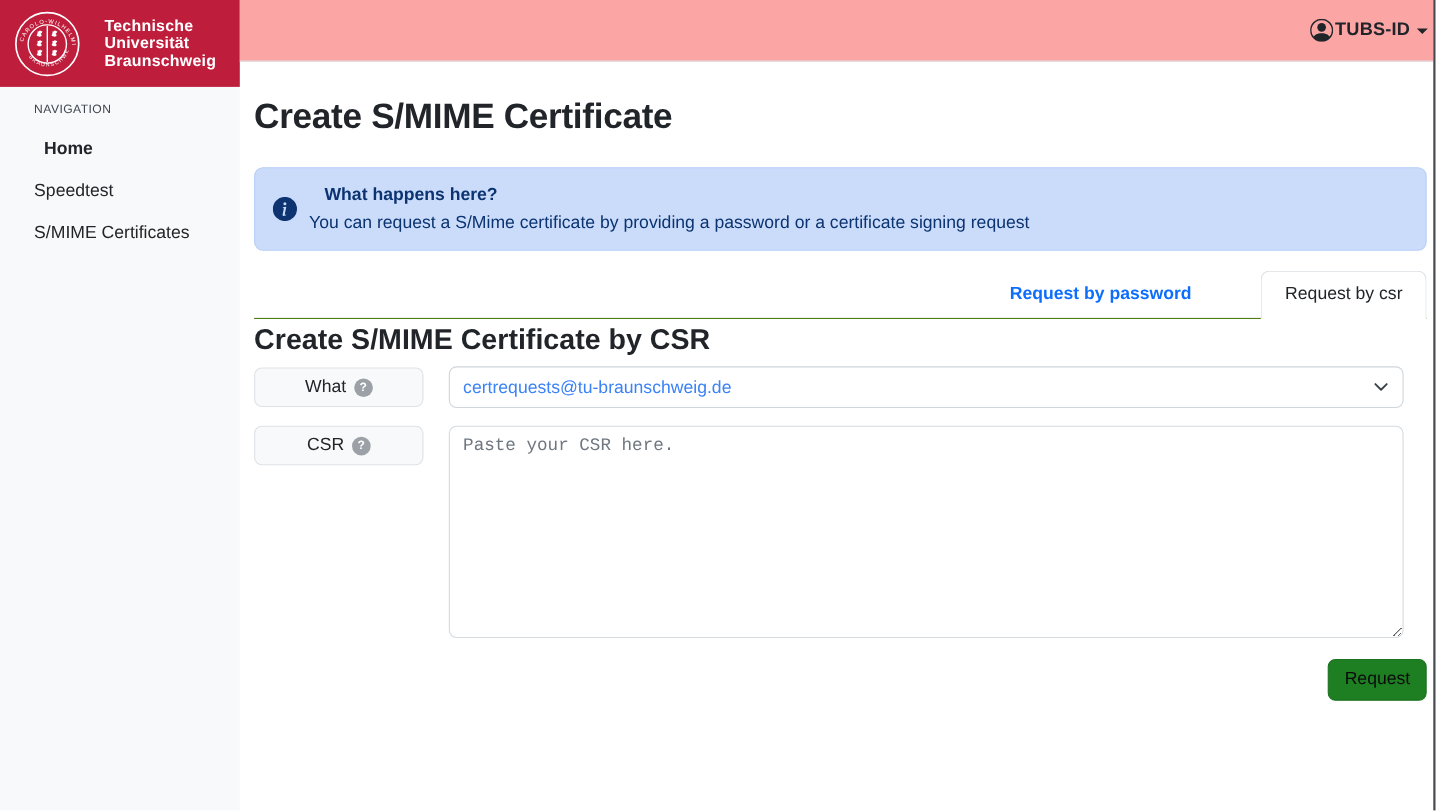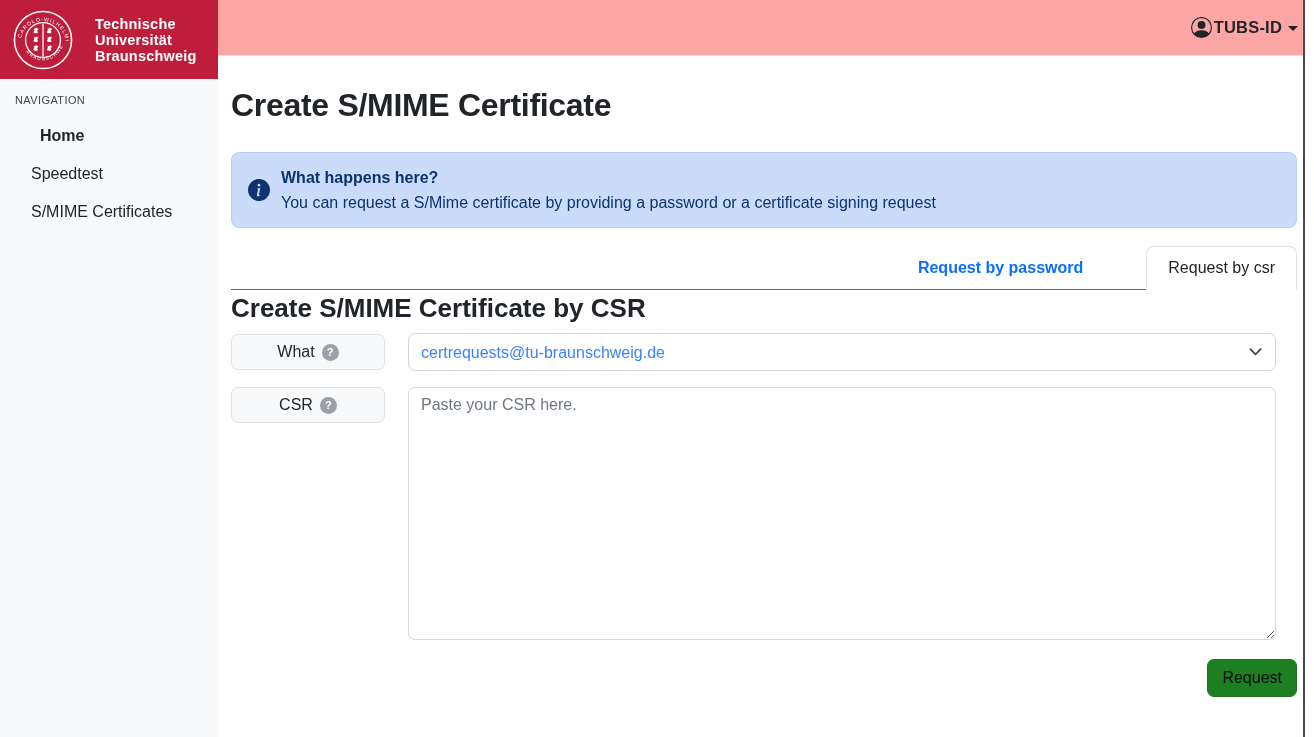--- a/index.html
+++ b/index.html
@@ -3,56 +3,56 @@
 <meta charset="utf-8">
 <style>
   html,body { margin:0; padding:0; background:#fff; }
   body { font-family:"Liberation Sans", sans-serif; color:#212529; }
   .app { position:relative; width:1314px; height:737px; overflow:hidden; background:#fff; }
 
   
   .sidebar { position:absolute; left:0; top:0; width:218px; height:737px; background:#f8f9fa; box-sizing:border-box; }
   .logo { width:218px; height:79px; background:#be1e3c; display:flex; align-items:center; box-sizing:border-box; padding-left:12px; cursor:pointer; }
   .logo-text { color:#fff; font-size:14.5px; font-weight:700; line-height:16px; letter-spacing:.2px; margin-left:21px; }
-  .nav-label { margin:15px 0 11px; padding-left:15px; font-size:11px; color:#3f4650; letter-spacing:.4px; }
+  .nav-label { margin:15px 0 11px; padding-left:31px; font-size:11px; color:#3f4650; letter-spacing:.4px; }
   .nav-item { display:block; padding:10px 0 10px 31px; font-size:16px; color:#212529; text-decoration:none; cursor:pointer; }
   .nav-item.indented { padding-left:40px;font-weight:bold; }
 
   
   .topbar { position:absolute; left:218px; top:0; width:1085px; height:56px; background:#fca5a5; border-bottom:1px solid #dee2e6; display:flex; align-items:center; justify-content:flex-end; box-sizing:border-box; padding-right:5px; }
   .account { display:flex; align-items:center; cursor:pointer; }
   .account-label { font-weight:700; font-size:16.5px; margin-left:2px; letter-spacing:.2px; }
   .caret-down { width:0; height:0; border-left:5px solid transparent; border-right:5px solid transparent; border-top:5px solid #212529; margin-left:6px; margin-top:2px; }
 
   
   .main { position:absolute; left:218px; top:56px; width:1085px; height:681px; box-sizing:border-box; padding:30px 6px 0 13px; }
   .page-title { margin:0; font-size:32px; font-weight:700; line-height:38px; letter-spacing:-.3px; color:#212529; }
 
   .alert { display:flex; align-items:center; margin-top:28px; background:#cbdcfb; border:1px solid #b7cef7; border-radius:8px; padding:16px; color:#0a3370; box-sizing:border-box; }
   .alert-icon { flex:0 0 auto; margin-right:11px; display:flex; }
-  .alert-heading { font-weight:700; font-size:16px; margin:0 0 8px; line-height:17px; }
+  .alert-heading { font-weight:700; font-size:16px; margin:0 14px 8px; line-height:17px; }
   .alert-body { font-size:16px; margin:0; line-height:17px; }
 
   .tabs { margin-top:18px; display:flex; align-items:flex-end; border-bottom:1px solid #4d7c0f;justify-content:flex-end; }
   .tab { font-size:16px; line-height:24px; box-sizing:border-box; }
   .tab-link { padding:9px 18px; color:#0d6efd; font-weight:700; cursor:pointer; }
   .tab-active { padding:9px 21px; background:#fff; border:1px solid #dee2e6; border-bottom:1px solid #fff; margin-bottom:-1px; border-radius:8px 8px 0 0; color:#212529; cursor:pointer;margin-left:45px; }
 
   .section-title { margin:3px 0 0; font-size:26px; font-weight:700; line-height:30px; color:#212529; }
 
   .form { margin-top:10px; }
   .form-row { display:flex; align-items:center; margin-bottom:16px; }
   .form-row.top { align-items:flex-start; }
   .label-box { width:154px; height:36px; box-sizing:border-box; flex:0 0 auto; display:flex; align-items:center; justify-content:center; gap:7px; background:#f8f9fa; border:1px solid #dee2e6; border-radius:7px; font-size:16px; color:#212529; }
   .form-row.top .label-box { margin-top:0; }
   .qmark { width:17px; height:17px; border-radius:50%; background:#9ba1a6; color:#fff; font-size:11px; font-weight:700; display:inline-flex; align-items:center; justify-content:center; cursor:pointer; }
   .control { flex:1; margin-left:23px; margin-right:21px; position:relative; }
   .form-select { width:100%; height:38px; box-sizing:border-box; border:1px solid #cfd6dc; border-radius:7px; background:#fff; font-size:16px; color:#3b82f6; padding:0 42px 0 12px; appearance:none; -webkit-appearance:none; -moz-appearance:none; font-family:inherit; }
   .select-chevron { position:absolute; right:13px; top:11px; pointer-events:none; display:flex; }
-  .form-textarea { width:100%; height:253px; box-sizing:border-box; border:1px solid #d4dade; border-radius:7px; padding:8px 12px; font-size:16px; font-family:Liberation Sans, sans-serif; color:#212529; resize:both; display:block; }
+  .form-textarea { width:100%; height:193px; box-sizing:border-box; border:1px solid #d4dade; border-radius:7px; padding:8px 12px; font-size:16px; font-family:Liberation Mono, monospace; color:#212529; resize:both; display:block; }
   .form-textarea::placeholder { color:#6f7880; opacity:1; }
 
   .actions { display:flex; justify-content:flex-end; margin-top:19px; }
   .btn-request { background:#1e7e22; color:#0b0b0b; border:1px solid #1b721f; border-radius:7px; font-size:16px; line-height:22px; padding:7px 14px; cursor:pointer; font-family:inherit; }
 
   .edge-line { position:absolute; left:1303px; top:0; width:2px; height:737px; background:#46494d; }
 </style>
 </head>
 <body>
 

